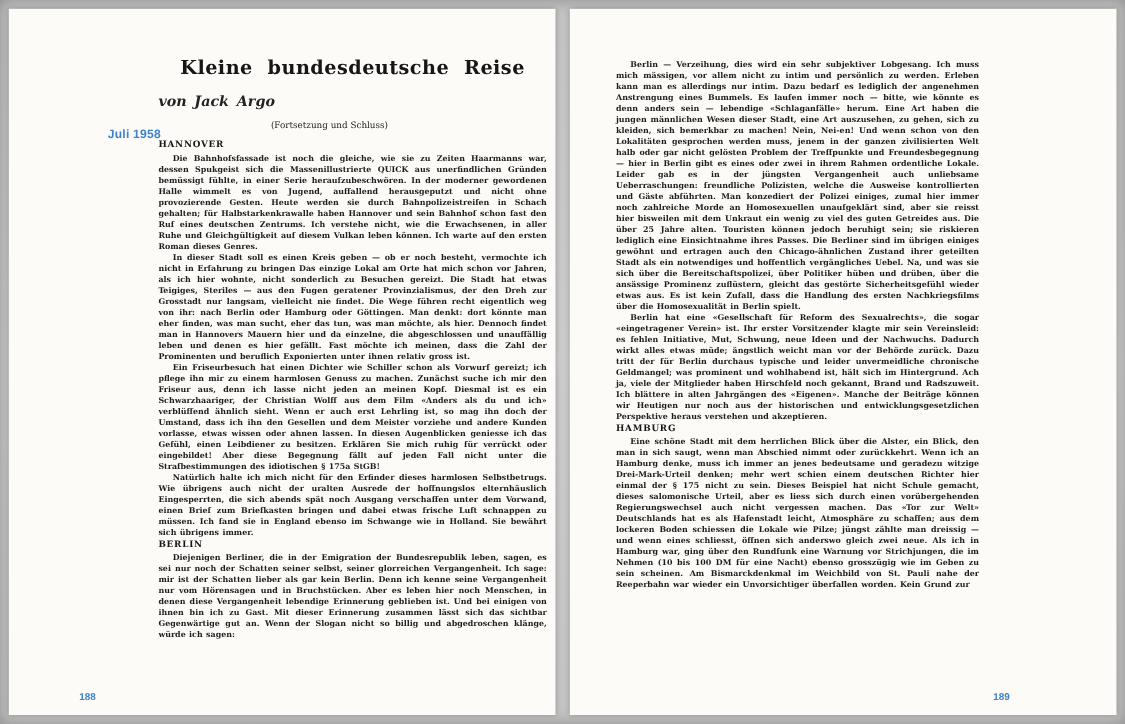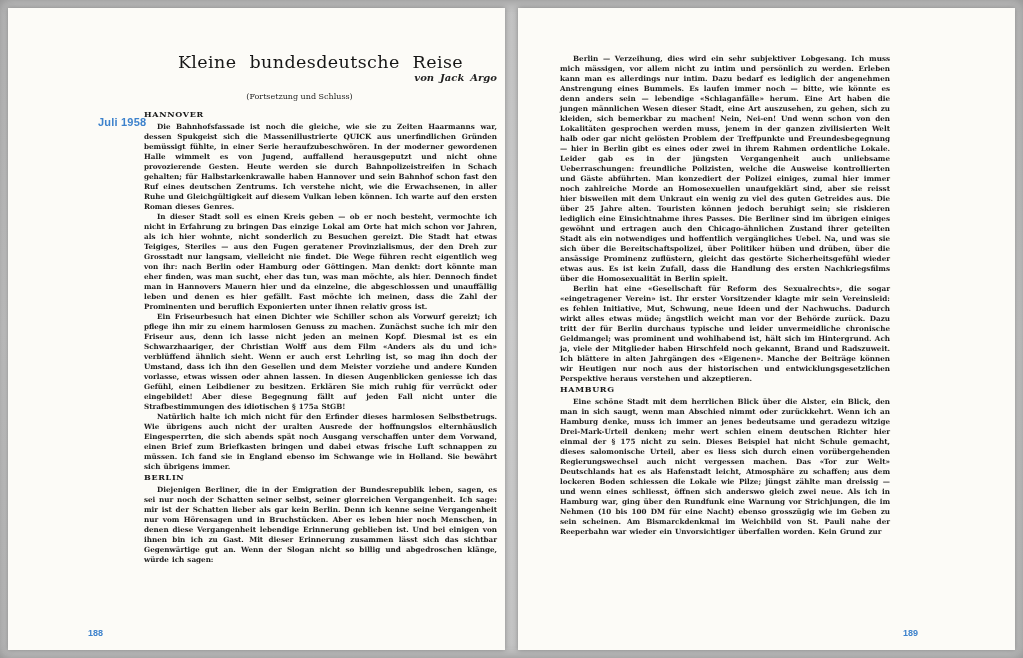--- a/index.html
+++ b/index.html
@@ -23,31 +23,32 @@
     box-shadow: 0 0 5px rgba(0,0,0,0.30);
   }
   .page-left  { left: 8px; }
   .page-right { left: 518px; }
 
   
   .article-head { padding-top: 44px; }
   .article-title {
     margin: 0;
     font-size: 17.5px;
-    font-weight: 400;
+    font-weight: 700;
     letter-spacing: 0.4px;
     word-spacing: 7px;
     text-align: center;
     color: #161616;
   }
   .article-byline {
-    font-size: 10px;
+    margin-top: 13px;
+    font-size: 13px;
     font-weight: 700;
     font-style: italic;
-    text-align: right;
+    text-align: left;
     word-spacing: 2.5px;
     color: #222;
   }
   .article-subtitle {
     margin-top: 9px;
     font-size: 8px;
     font-weight: 400;
     text-align: center;
     padding-right: 42px;
     color: #1c1c1c;
@@ -93,21 +94,21 @@
     font-weight: 700;
     letter-spacing: 0.2px;
   }
   .page-number {
     position: absolute;
     bottom: 12px;
     font-family: "Liberation Sans", sans-serif;
     font-size: 9px;
     font-weight: 700;
   }
-  .page-number.pn-left  { left: 80px; }
+  .page-number.pn-left  { left: 64px; }
   .page-number.pn-right { left: 385px; }
 </style>
 </head>
 <body>
 
 <div class="spread">
 
   <div class="page page-left">
     <div class="margin-note" style="color:#3d82cc;">Juli 1958</div>
 

